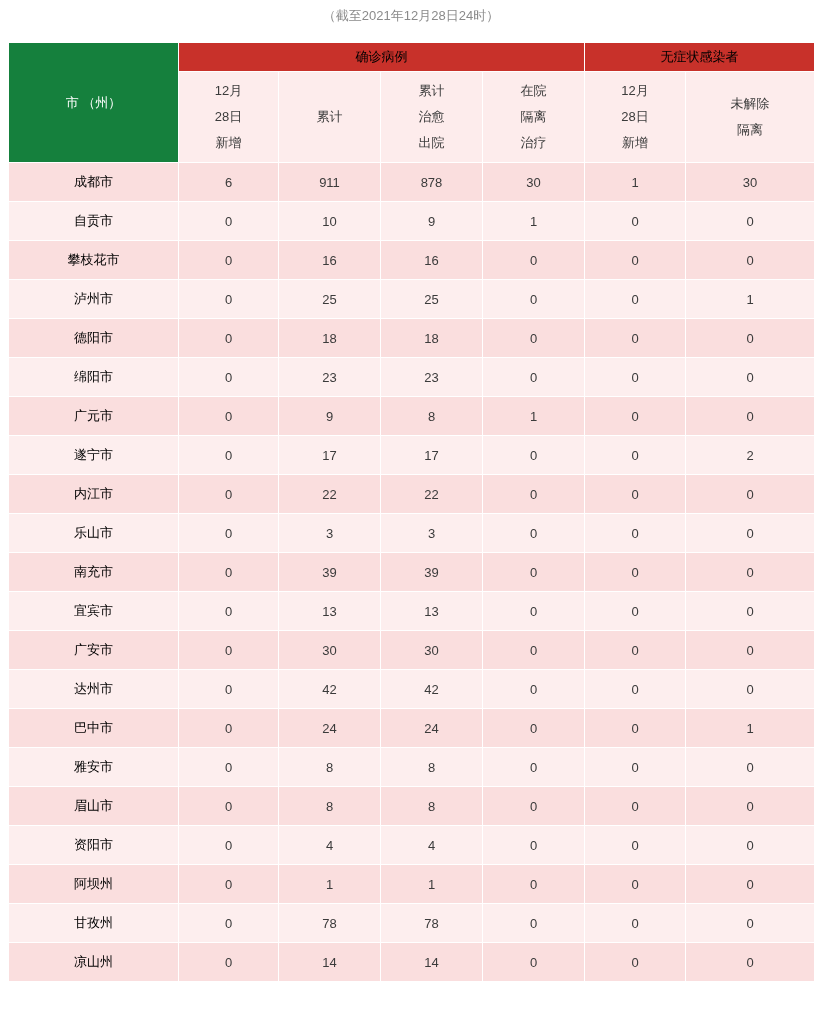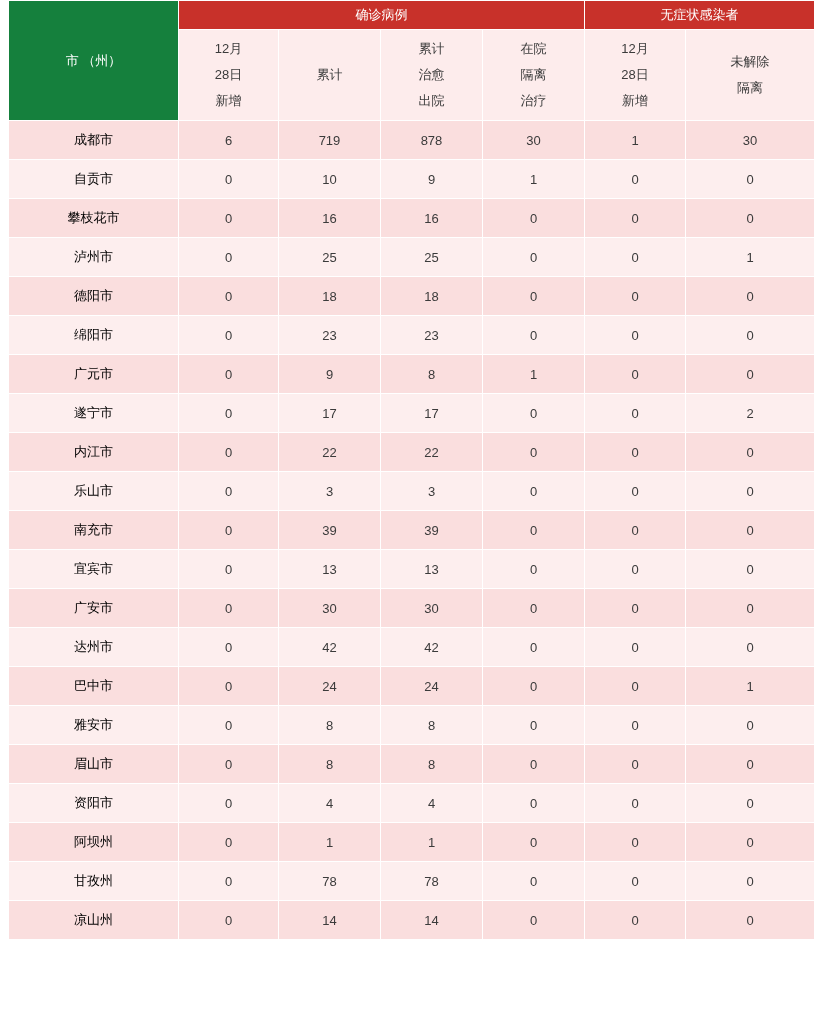--- a/index.html
+++ b/index.html
@@ -42,21 +42,21 @@
   table.report td, table.report th {
     border: 1px solid #ffffff;
     text-align: center;
     vertical-align: middle;
     font-size: 13px;
     font-weight: normal;
   }
   
   .hd {
     background: #c8312a;
-    color: #ffffff;
+    color: #000000;
     font-size: 14px;
     line-height: 26px;
   }
   .hd-city {
     background: #15803d;
     color: #ffffff;
     font-size: 14px;
     line-height: 26px;
   }
   .hd-sub {
@@ -87,20 +87,21 @@
   col.c-n3 { width: 102px; }
   col.c-n4 { width: 102px; }
   col.c-n5 { width: 101px; }
   col.c-n6 { width: 129px; }
 </style>
 </head>
 <body>
 
 <div class="page">
 
+  <div class="subtitle">（截至2021年12月28日24时）</div>
 
   <table class="report">
     <colgroup>
       <col class="c-city">
       <col class="c-n1">
       <col class="c-n2">
       <col class="c-n3">
       <col class="c-n4">
       <col class="c-n5">
       <col class="c-n6">
@@ -141,21 +142,21 @@
         <th class="hd-sub">
           <span class="ln">未解除</span>
           <span class="ln">隔离</span>
         </th>
       </tr>
     </thead>
     <tbody id="table-body">
         <tr class="r-odd">
           <td class="city">成都市</td>
           <td class="num">6</td>
-          <td class="num">719</td>
+          <td class="num">911</td>
           <td class="num">878</td>
           <td class="num">30</td>
           <td class="num">1</td>
           <td class="num">30</td>
         </tr>
         <tr class="r-even">
           <td class="city">自贡市</td>
           <td class="num">0</td>
           <td class="num">10</td>
           <td class="num">9</td>

